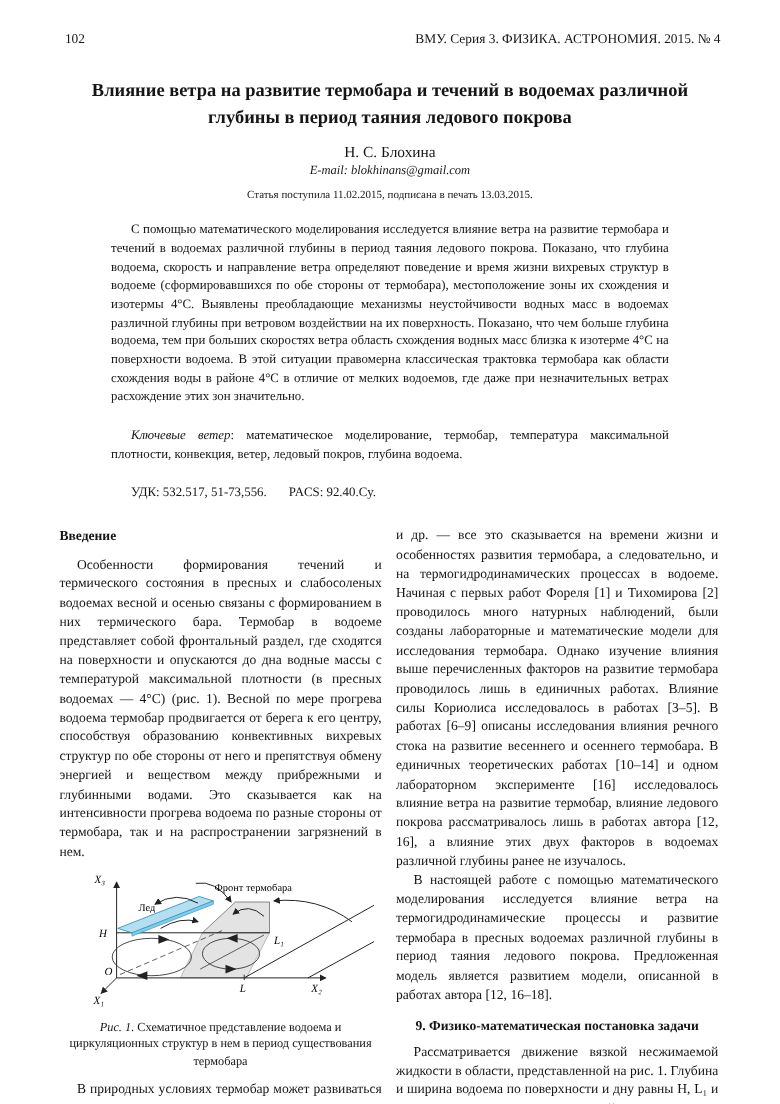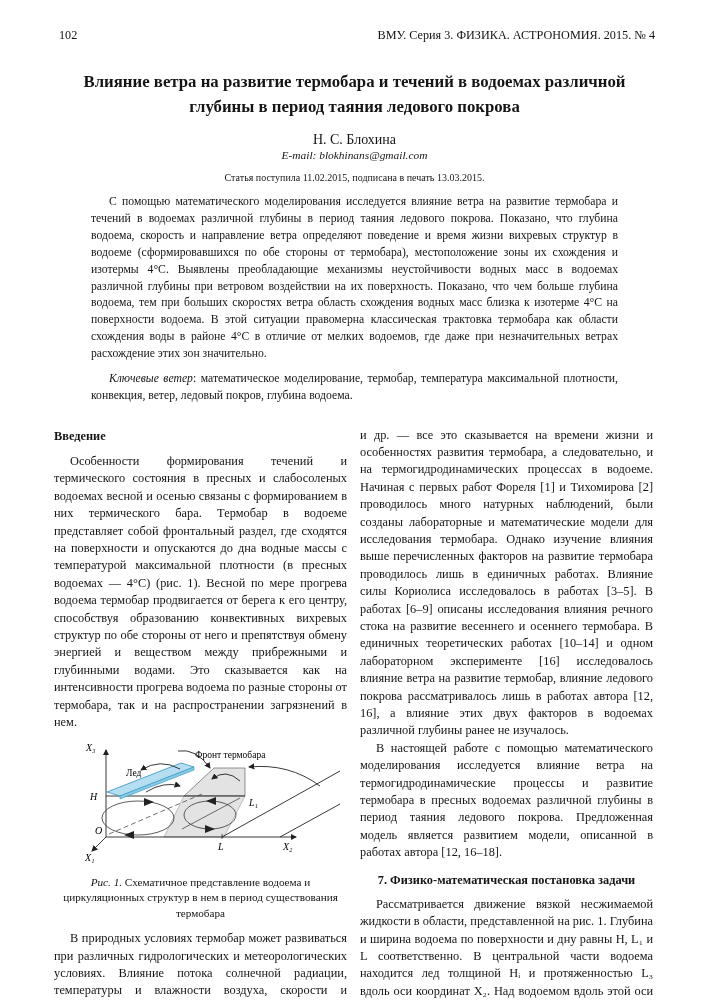--- a/index.html
+++ b/index.html
@@ -14,21 +14,21 @@
   .pageno { position:absolute; left:5px; top:0; }
   .runtitle { display:block; text-align:right; }
 
   .title { text-align:center; font-weight:bold; font-size:16.8px; line-height:1.5; margin:24px 4px 0 4px; }
   .author { text-align:center; font-size:14px; margin-top:13px; }
   .affil { text-align:center; font-style:italic; font-size:11.4px; line-height:1.38; margin:9px 26px 0 26px; }
   .email { text-align:center; font-style:italic; font-size:11.4px; margin-top:1px; }
   .received { text-align:center; font-size:10px; margin-top:11px; }
 
   .abstract-block { margin:11px 29px 0 29px; font-size:11.7px; line-height:1.44; text-align:justify; }
-  .abstract-block p { margin:8px; text-indent:18px; }
+  .abstract-block p { margin:18px; text-indent:18px; }
   .kwline { margin-top:1px; }
   .kw-label { font-style:italic; }
   .udkline { text-indent:18px; margin-top:1px; }
   .pacs { margin-left:20px; }
 
   .cols { display:flex; gap:13px; margin-top:22px; font-size:12.35px; line-height:17.4px; text-align:justify; }
   .col { width:293px; }
   .intro-h { font-weight:bold; margin:1px 0 8px 0; }
   .sec-h { text-align:center; font-weight:bold; margin:10px 0 8px 0; line-height:1.3; }
   p.body { margin:0; text-indent:16px; }
@@ -54,20 +54,21 @@
   </div>
 
   <h1 class="title">Влияние ветра на развитие термобара и течений в водоемах различной глубины в период таяния ледового покрова</h1>
   <div class="author">Н. С. Блохина</div>
   <div class="email">E-mail: blokhinans@gmail.com</div>
   <div class="received">Статья поступила 11.02.2015, подписана в печать 13.03.2015.</div>
 
   <div class="abstract-block">
     <p>С помощью математического моделирования исследуется влияние ветра на развитие термобара и течений в водоемах различной глубины в период таяния ледового покрова. Показано, что глубина водоема, скорость и направление ветра определяют поведение и время жизни вихревых структур в водоеме (сформировавшихся по обе стороны от термобара), местоположение зоны их схождения и изотермы 4°С. Выявлены преобладающие механизмы неустойчивости водных масс в водоемах различной глубины при ветровом воздействии на их поверхность. Показано, что чем больше глубина водоема, тем при больших скоростях ветра область схождения водных масс близка к изотерме 4°С на поверхности водоема. В этой ситуации правомерна классическая трактовка термобара как области схождения воды в районе 4°С в отличие от мелких водоемов, где даже при незначительных ветрах расхождение этих зон значительно.</p>
     <p class="kwline"><span class="kw-label">Ключевые ветер</span><span>: математическое моделирование, термобар, температура максимальной плотности, конвекция, ветер, ледовый покров, глубина водоема.</span></p>
+    <p class="udkline"><span>УДК: 532.517, 51-73,556.</span><span class="pacs">PACS: 92.40.Cy.</span></p>
   </div>
 
   <div class="cols">
 
     <div class="col">
       <div class="intro-h">Введение</div>
       <p class="body">Особенности формирования течений и термического состояния в пресных и слабосоленых водоемах весной и осенью связаны с формированием в них термического бара. Термобар в водоеме представляет собой фронтальный раздел, где сходятся на поверхности и опускаются до дна водные массы с температурой максимальной плотности (в пресных водоемах — 4°С) (рис. 1). Весной по мере прогрева водоема термобар продвигается от берега к его центру, способствуя образованию конвективных вихревых структур по обе стороны от него и препятствуя обмену энергией и веществом между прибрежными и глубинными водами. Это сказывается как на интенсивности прогрева водоема по разные стороны от термобара, так и на распространении загрязнений в нем.</p>
 
       <figure class="fig">
         <div class="figwrap">
@@ -122,19 +123,19 @@
         </div>
         <figcaption class="caption"><span class="cl">Рис. 1.</span> <span>Схематичное представление водоема и циркуляционных структур в нем в период существования термобара</span></figcaption>
       </figure>
 
       <p class="body">В природных условиях термобар может развиваться при различных гидрологических и метеорологических условиях. Влияние потока солнечной радиации, температуры и влажности воздуха, скорости и направления ветра, ледового состояния водоема и его глубины, приток воды от втекающих в него рек</p>
     </div>
 
     <div class="col">
       <p class="body noindent">и др. — все это сказывается на времени жизни и особенностях развития термобара, а следовательно, и на термогидродинамических процессах в водоеме. Начиная с первых работ Фореля [1] и Тихомирова [2] проводилось много натурных наблюдений, были созданы лабораторные и математические модели для исследования термобара. Однако изучение влияния выше перечисленных факторов на развитие термобара проводилось лишь в единичных работах. Влияние силы Кориолиса исследовалось в работах [3–5]. В работах [6–9] описаны исследования влияния речного стока на развитие весеннего и осеннего термобара. В единичных теоретических работах [10–14] и одном лабораторном эксперименте [16] исследовалось влияние ветра на развитие термобар, влияние ледового покрова рассматривалось лишь в работах автора [12, 16], а влияние этих двух факторов в водоемах различной глубины ранее не изучалось.</p>
       <p class="body">В настоящей работе с помощью математического моделирования исследуется влияние ветра на термогидродинамические процессы и развитие термобара в пресных водоемах различной глубины в период таяния ледового покрова. Предложенная модель является развитием модели, описанной в работах автора [12, 16–18].</p>
-      <div class="sec-h">7. Физико-математическая постановка задачи</div>
+      <div class="sec-h">9. Физико-математическая постановка задачи</div>
       <p class="body">Рассматривается движение вязкой несжимаемой жидкости в области, представленной на рис. 1. Глубина и ширина водоема по поверхности и дну равны H, L₁ и L соответственно. В центральной части водоема находится лед толщиной Hᵢ и протяженностью L₃ вдоль оси координат X₂. Над водоемом вдоль этой оси дует ветер, скорость которого V имеет различное направление и силу.</p>
 
     </div>
 
   </div>
 </div>
 
 </body></html>

